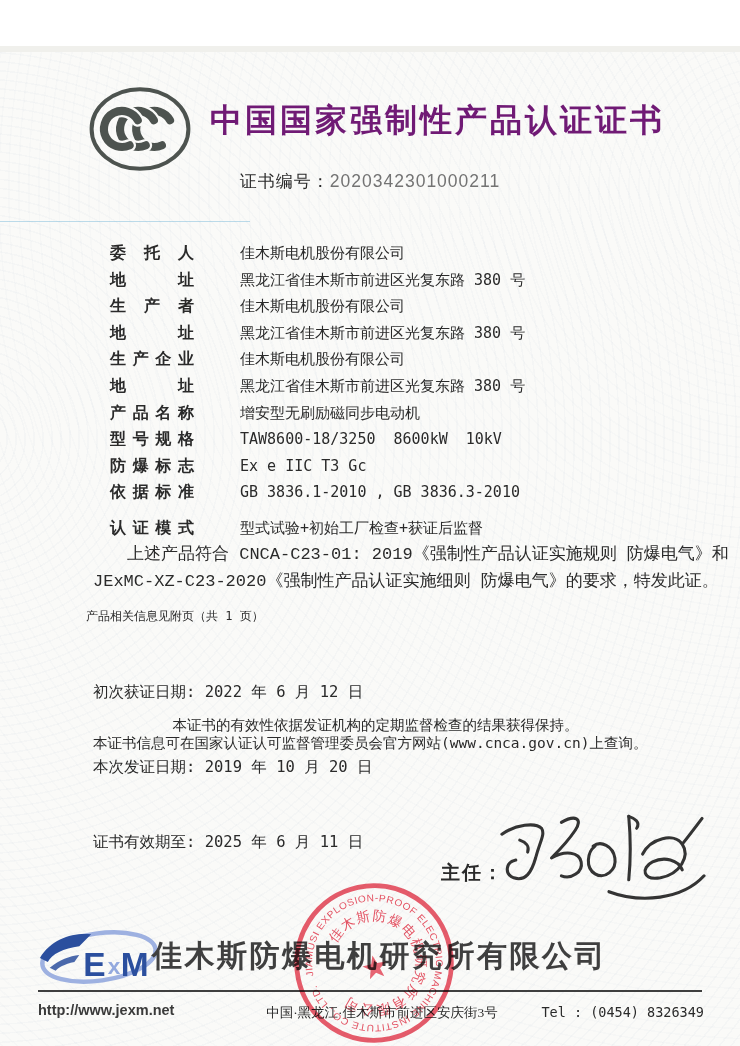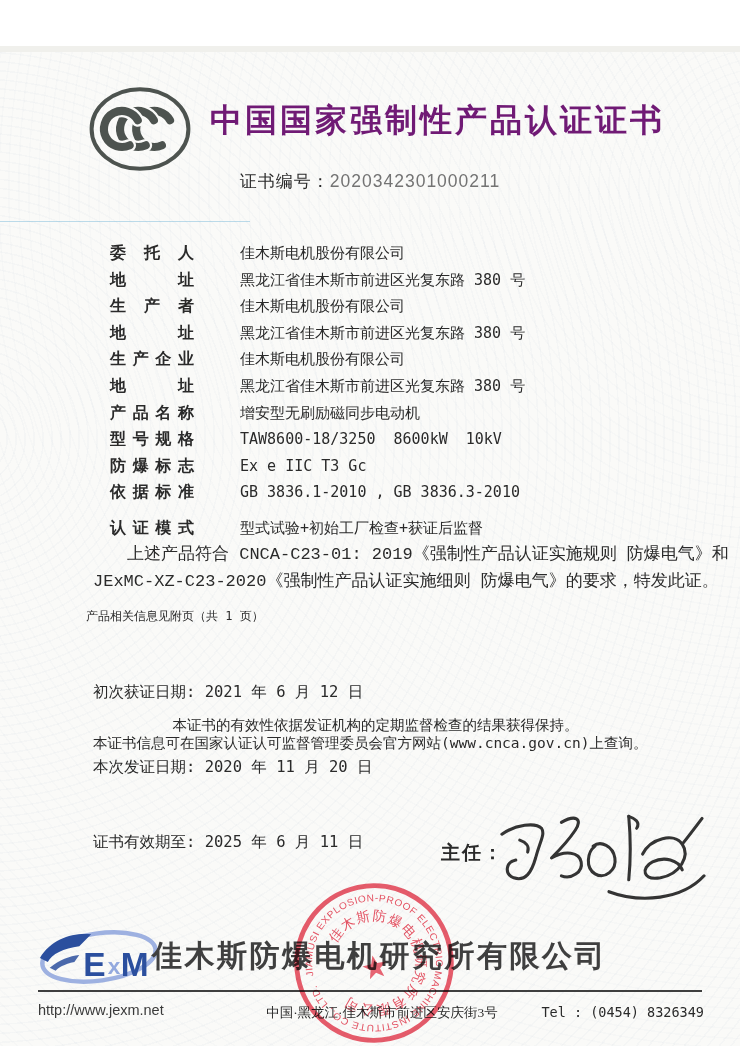--- a/index.html
+++ b/index.html
@@ -37,30 +37,30 @@
     display:inline-block;width:84px;font-weight:600;white-space:normal;
     text-align:justify;text-align-last:justify;vertical-align:baseline;
   }
   .fvalue{margin-left:46px;font-size:15px;font-family:"DejaVu Sans Mono", monospace;}
   .statement{left:93px;top:541px;width:575px;font-size:17px;line-height:27px;white-space:nowrap;font-family:Liberation Mono, monospace;}
   .statement .l1{text-indent:2em;}
   .attachment{left:79px;top:608px;font-size:12px;font-family:"DejaVu Sans Mono", monospace;white-space:pre;margin-left:7px;}
   .dates{left:93px;top:630px;font-size:15.5px;line-height:25px;font-family:"DejaVu Sans Mono", monospace;white-space:pre;}
   .note1{left:0;right:0;top:716px;text-align:center;padding-left:11px;font-size:14.5px;font-family:"DejaVu Sans Mono", monospace;white-space:nowrap;}
   .note2{left:93px;top:734px;font-size:14.5px;font-family:"DejaVu Sans Mono", monospace;white-space:nowrap;}
-  .sig-label{left:441px;top:840px;font-size:19px;font-weight:600;letter-spacing:2px;white-space:nowrap;}
+  .sig-label{left:441px;top:860px;font-size:19px;font-weight:600;letter-spacing:2px;white-space:nowrap;}
   .sig-svg{left:492px;top:808px;}
   .stamp{left:287px;top:876px;width:174px;height:174px;transform:rotate(-12deg);mix-blend-mode:multiply;opacity:.93;z-index:6;}
   .jexm-logo{left:34px;top:924px;}
   .company{
     left:152px;top:936px;font-size:30px;font-weight:600;letter-spacing:2.5px;color:#3f3f3f;
     font-family:"Liberation Sans", sans-serif;white-space:nowrap;
   }
   .rule{left:38px;top:990px;width:664px;height:2px;background:var(--rule-dark);}
-  .website{left:38px;top:1002px;font-size:14.5px;font-weight:400;color:#3a3a3a;font-family:"Liberation Sans", sans-serif;}
+  .website{left:38px;top:1002px;font-size:14.5px;font-weight:700;color:#3a3a3a;font-family:"Liberation Sans", sans-serif;}
   .address{left:0;right:0;top:1004px;text-align:center;padding-left:24px;font-size:13.5px;font-family:Liberation Serif, serif;}
   .tel{right:36px;top:1004px;font-size:13.5px;font-family:"DejaVu Sans Mono", monospace;}
   svg text{font-family:"Liberation Sans", sans-serif;}
 </style>
 </head>
 <body>
 
 <div class="abs scan-top"></div>
 <div class="abs scan-line"></div>
 
@@ -96,22 +96,22 @@
 </div>
 
 <div class="abs statement">
   <div class="l1">上述产品符合 CNCA-C23-01: 2019《强制性产品认证实施规则 防爆电气》和</div>
   <div class="l2">JExMC-XZ-C23-2020《强制性产品认证实施细则 防爆电气》的要求，特发此证。</div>
 </div>
 
 <div class="abs attachment">产品相关信息见附页（共 1 页）</div>
 
 <div class="abs dates">
-  <div>初次获证日期: 2021 年 6 月 12 日</div>
-  <div>本次发证日期: 2020 年 11 月 20 日</div>
+  <div>初次获证日期: 2022 年 6 月 12 日</div>
+  <div>本次发证日期: 2019 年 10 月 20 日</div>
   <div>证书有效期至: 2025 年 6 月 11 日</div>
 </div>
 
 <div class="abs note1">本证书的有效性依据发证机构的定期监督检查的结果获得保持。</div>
 <div class="abs note2">本证书信息可在国家认证认可监督管理委员会官方网站(www.cnca.gov.cn)上查询。</div>
 
 <div class="abs sig-label">主任：</div>
 
 <svg class="abs sig-svg" width="218" height="100" viewBox="0 0 220 100">
   <g fill="none" stroke="#1f1f1f" stroke-width="3.1" stroke-linecap="round" stroke-linejoin="round" opacity="0.9">

